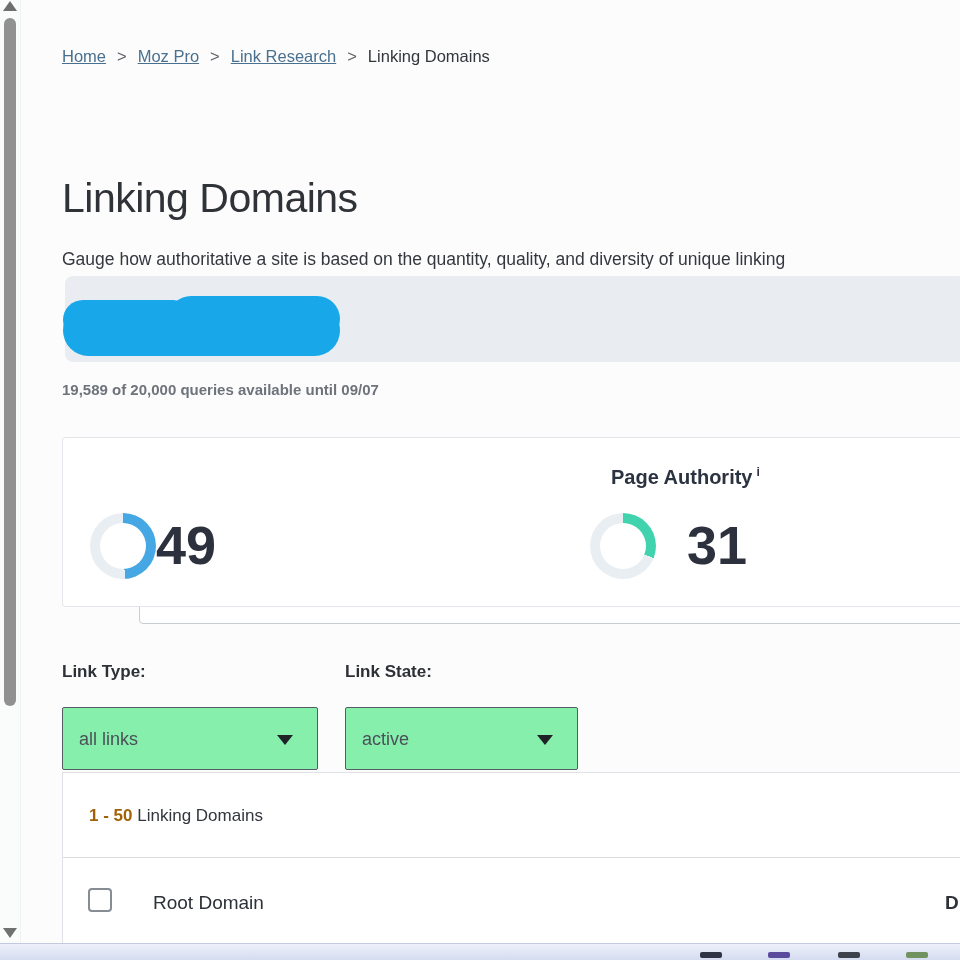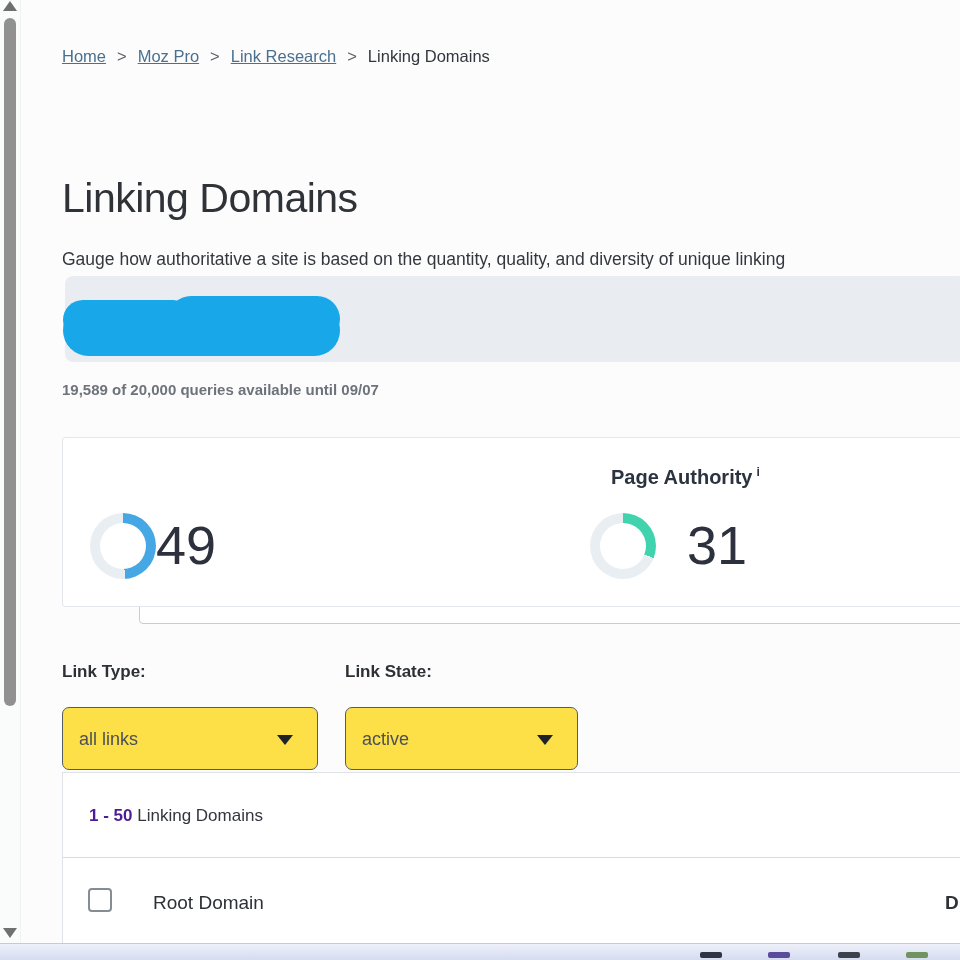--- a/index.html
+++ b/index.html
@@ -37,38 +37,38 @@
   
   .auth-card{position:absolute;left:62px;right:-6px;top:437px;height:168px;background:#fff;border:1px solid #e3e6ea;border-radius:3px;}
   .metric-label{position:absolute;top:27px;font-size:20px;font-weight:700;color:#2c3340;}
   .metric-label sup{font-size:12px;font-weight:700;margin-left:4px;}
   .lbl-da{left:26px;}
   .lbl-pa{left:548px;}
   .donut{position:absolute;top:75px;width:66px;height:66px;border-radius:50%;}
   .donut::after{content:"";position:absolute;inset:10px;background:#fff;border-radius:50%;}
   .donut-da{left:27px;}
   .donut-pa{left:527px;}
-  .metric-value{position:absolute;top:72px;font-size:54px;font-weight:400;color:#2d313d;line-height:70px;}
+  .metric-value{position:absolute;top:72px;font-size:54px;font-weight:700;color:#2d313d;line-height:70px;}
   .val-da{left:93px;}
   .val-pa{left:624px;}
 
   
   .filter-label{position:absolute;font-size:17px;font-weight:700;color:#2d3136;top:662px;}
   .fl-type{left:62px;}
   .fl-state{left:345px;}
-  .dropdown{position:absolute;top:707px;height:63px;background:#fde047;border:1.5px solid #565c63;border-radius:7px;box-sizing:border-box;cursor:pointer;}
+  .dropdown{position:absolute;top:707px;height:63px;background:#86efac;border:1.5px solid #565c63;border-radius:2px;box-sizing:border-box;cursor:pointer;}
   .dd-type{left:62px;width:256px;}
   .dd-state{left:345px;width:233px;}
   .dd-text{position:absolute;left:16px;top:50%;transform:translateY(-50%);font-size:18px;color:#4b5058;}
   .dd-arrow{position:absolute;right:24px;top:50%;margin-top:-4px;width:0;height:0;border-left:8px solid transparent;border-right:8px solid transparent;border-top:10px solid #1f2327;}
 
   
   .results{position:absolute;left:62px;right:-6px;top:772px;bottom:16px;background:#fff;border:1px solid #dfe2e6;border-bottom:none;box-sizing:border-box;}
   .results-range{position:absolute;left:26px;top:33px;font-size:17px;color:#33373d;}
-  .results-range b{font-weight:700;color:#4c1d95;}
+  .results-range b{font-weight:700;color:#a16207;}
   .results-divider{position:absolute;left:0;right:0;top:84px;height:1px;background:#d9dcdf;}
   .th-checkbox{position:absolute;left:25px;top:115px;width:24px;height:24px;border:2px solid #868c93;border-radius:4px;background:#fff;box-sizing:border-box;cursor:pointer;}
   .th-root{position:absolute;left:90px;top:119px;font-size:19px;font-weight:400;color:#2d3138;}
   .th-da-cut{position:absolute;left:882px;top:119px;width:22px;font-size:19px;font-weight:700;color:#2d3138;overflow:hidden;white-space:nowrap;}
 
   
   .taskbar{position:absolute;left:0;right:0;bottom:0;height:16px;background:linear-gradient(#eef1fa,#d5dcf0);border-top:1px solid #c3cadd;}
   .tb-icon{position:absolute;bottom:2px;width:22px;height:6px;border-radius:2px;}
   .tb-1{left:700px;background:#2f3444;}
   .tb-2{left:768px;background:#5a4b9c;}

